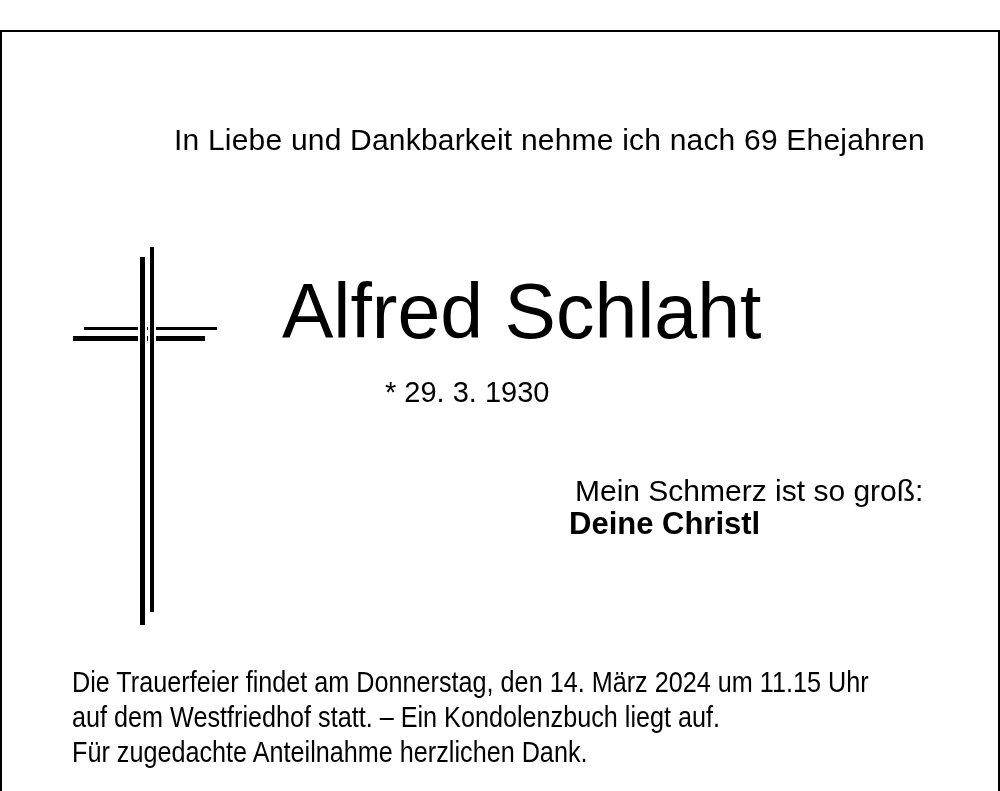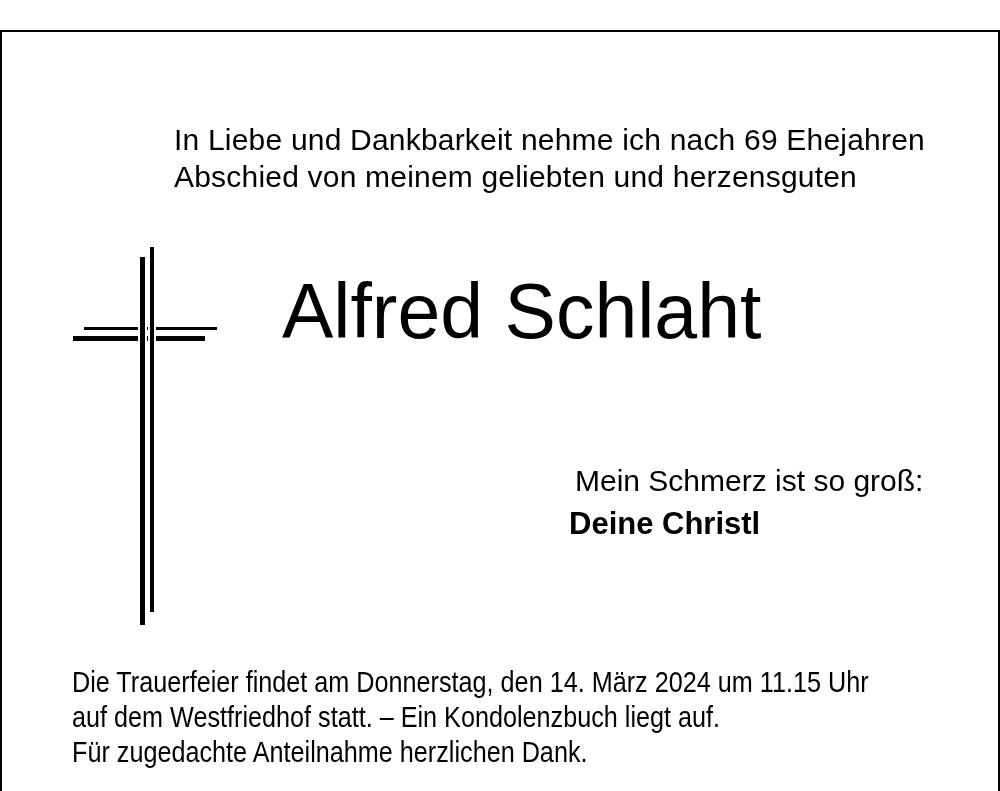--- a/index.html
+++ b/index.html
@@ -55,21 +55,21 @@
     top: 346px;
     font-size: 29px;
     line-height: 29px;
     display: flex;
     gap: 30px;
   }
 
   
   .grief-line {
     left: 573px;
-    top: 434px;
+    top: 444px;
     font-size: 30px;
     line-height: 30px;
   }
   .signature {
     left: 567px;
     top: 476px;
     font-size: 31px;
     line-height: 31px;
     font-weight: bold;
   }
@@ -84,33 +84,33 @@
     transform-origin: left top;
   }
 </style>
 </head>
 <body>
 
 <div class="page">
 
   <div class="abs intro">
     <div>In Liebe und Dankbarkeit nehme ich nach 69 Ehejahren</div>
-    <div>Abschied von meinem geliebten und herzensguten</div>
   </div>
 
   <div>
     <div class="cross-bar cross-h-thin"></div>
     <div class="cross-bar cross-h-thick"></div>
     <div class="cross-bar cross-v-thin"></div>
     <div class="cross-bar cross-v-thick"></div>
   </div>
 
   <div class="abs deceased-name">Alfred Schlaht</div>
 
   <div class="abs dates">
+    <span>* 29. 3. 1930</span>
   </div>
 
   <div class="abs grief-line">Mein Schmerz ist so groß:</div>
   <div class="abs signature">Deine Christl</div>
 
   <div class="abs funeral">
     <div>Die Trauerfeier findet am Donnerstag, den 14. März 2024 um 11.15 Uhr</div>
     <div>auf dem Westfriedhof statt. – Ein Kondolenzbuch liegt auf.</div>
     <div>Für zugedachte Anteilnahme herzlichen Dank.</div>
   </div>

